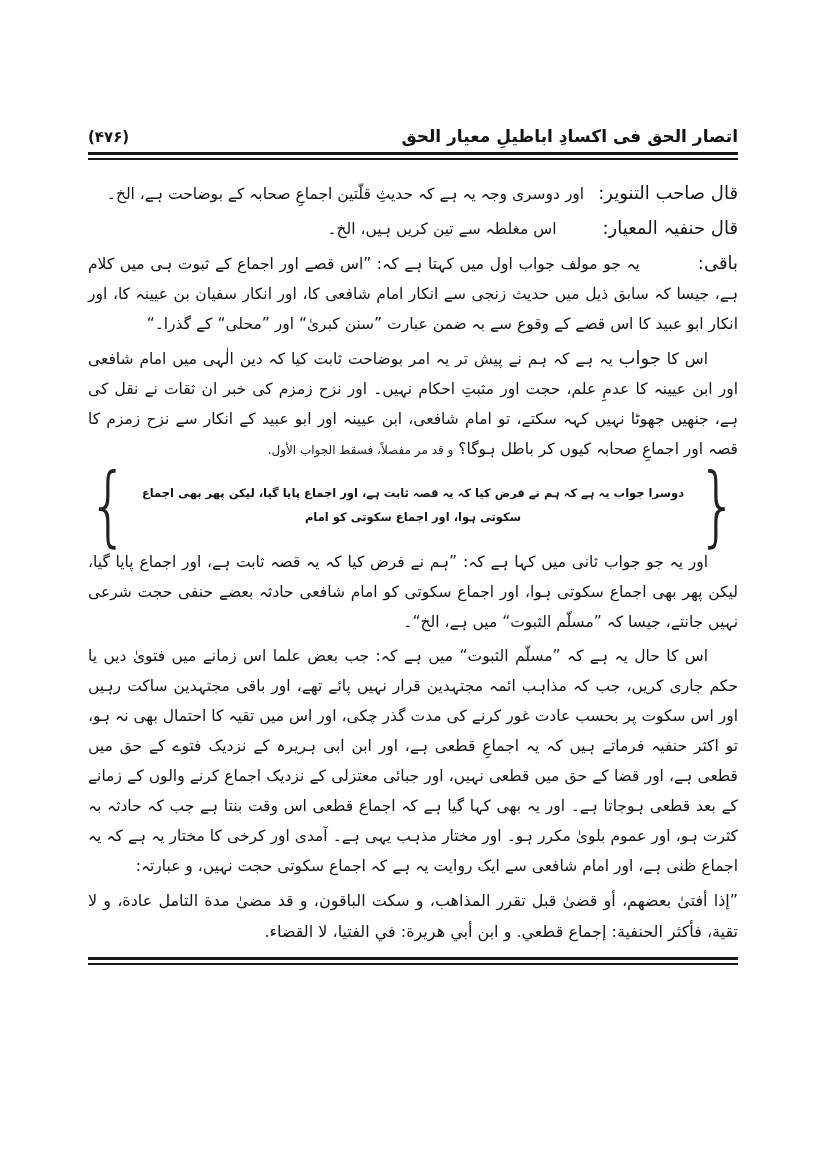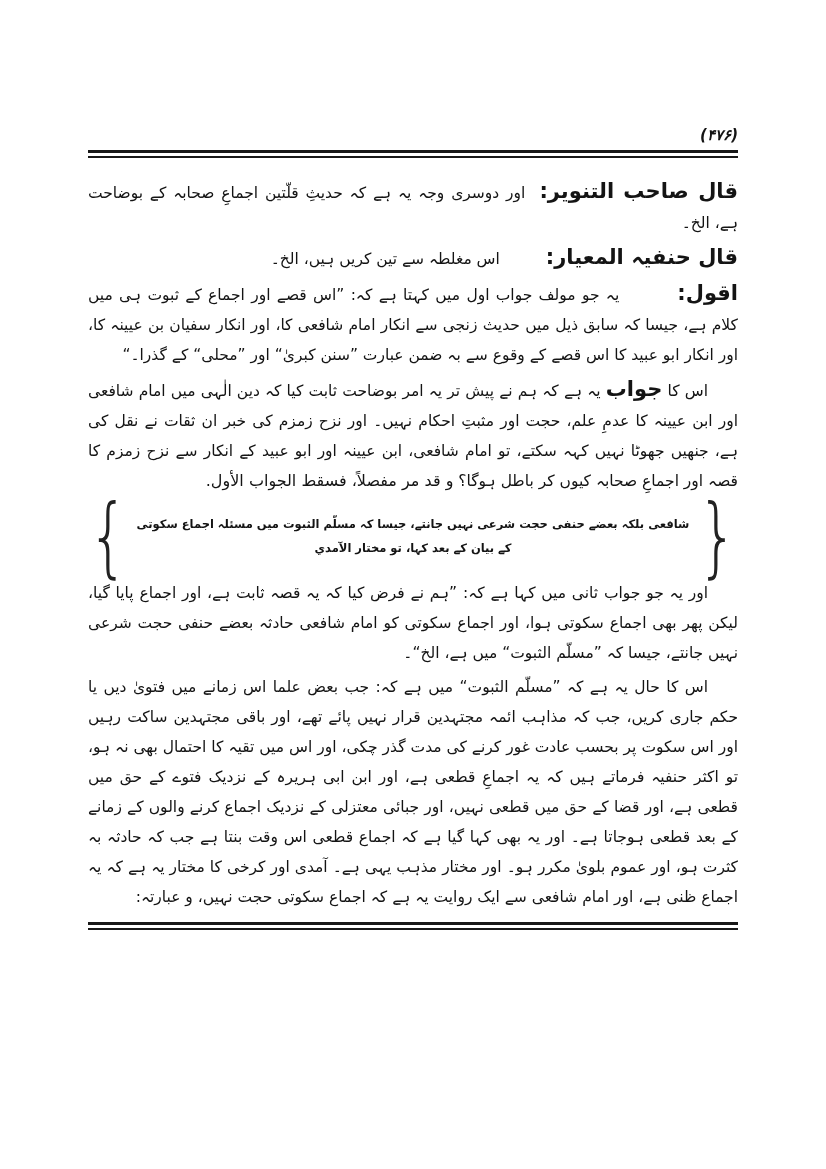--- a/index.html
+++ b/index.html
@@ -27,48 +27,47 @@
   }
   .hdr-title{
     font-weight:bold;
     font-size:17px;
     letter-spacing:0;
   }
   .hdr-num{
     font-size:15px;
     font-weight:bold;
     direction:ltr;
-    font-style:italic;
   }
   .double-rule{
     height:3px;
     border-top:3px solid #181818;
     border-bottom:2px solid #181818;
   }
   .double-rule.bottom{margin-top:10px;}
   
   .body-text{
     margin-top:18px;
     font-size:15.5px;
     line-height:30px;
     text-align:justify;
   }
   p{margin:0 0 4px 0;}
   .lbl{
-    font-weight:bold;
-    font-size:21px;
+    font-weight:normal;
+    font-size:18px;
     white-space:nowrap;
   }
   .gap-sm{display:inline-block;width:14px;}
   .gap-md{display:inline-block;width:46px;}
   .gap-lg{display:inline-block;width:58px;}
   .indent{text-indent:30px;}
   .arabic{
     font-family:"DejaVu Sans",sans-serif;
-    font-size:16px;
+    font-size:12px;
   }
   
   .note-wrap{
     display:flex;
     align-items:center;
     justify-content:center;
     direction:ltr;          
     margin:8px 0 10px 0;
   }
   .brace{
@@ -97,44 +96,46 @@
     text-align:justify;
   }
 </style>
 </head>
 <body>
 
 <div class="page">
   <div class="content">
 
     <div class="hdr">
+      <div class="hdr-title">اتصار الحق فی اکسادِ اباطیلِ معیار الحق</div>
       <div class="hdr-num">(۴۷۶)</div>
     </div>
     <div class="double-rule"></div>
 
     <div class="body-text">
 
       <p><span class="lbl">قال صاحب التنویر:</span><span class="gap-sm"></span><span>اور دوسری وجہ یہ ہے کہ حدیثِ قلّتین اجماعِ صحابہ کے بوضاحت ہے، الخ۔</span></p>
 
       <p><span class="lbl">قال حنفیہ المعیار:</span><span class="gap-md"></span><span>اس مغلطہ سے تین کریں ہیں، الخ۔</span></p>
 
-      <p><span class="lbl">اقول:</span><span class="gap-lg"></span><span>یہ جو مولف جواب اول میں کہتا ہے کہ: ”اس قصے اور اجماع کے ثبوت ہی میں کلام ہے، جیسا کہ سابق ذیل میں حدیث زنجی سے انکار امام شافعی کا، اور انکار سفیان بن عیینہ کا، اور انکار ابو عبید کا اس قصے کے وقوع سے بہ ضمن عبارت ”سنن کبریٰ“ اور ”محلی“ کے گذرا۔“</span></p>
+      <p><span class="lbl">باقی:</span><span class="gap-lg"></span><span>یہ جو مولف جواب اول میں کہتا ہے کہ: ”اس قصے اور اجماع کے ثبوت ہی میں کلام ہے، جیسا کہ سابق ذیل میں حدیث زنجی سے انکار امام شافعی کا، اور انکار سفیان بن عیینہ کا، اور انکار ابو عبید کا اس قصے کے وقوع سے بہ ضمن عبارت ”سنن کبریٰ“ اور ”محلی“ کے گذرا۔“</span></p>
 
       <p class="indent"><span>اس کا </span><span class="lbl">جواب</span><span> یہ ہے کہ ہم نے پیش تر یہ امر بوضاحت ثابت کیا کہ دین الٰہی میں امام شافعی اور ابن عیینہ کا عدمِ علم، حجت اور مثبتِ احکام نہیں۔ اور نزح زمزم کی خبر ان ثقات نے نقل کی ہے، جنھیں جھوٹا نہیں کہہ سکتے، تو امام شافعی، ابن عیینہ اور ابو عبید کے انکار سے نزح زمزم کا قصہ اور اجماعِ صحابہ کیوں کر باطل ہوگا؟ </span><span class="arabic">و قد مر مفصلاً، فسقط الجواب الأول.</span></p>
 
       <div class="note-wrap">
         <span class="brace">{</span>
         <div class="note">
-          <div>شافعی بلکہ بعضے حنفی حجت شرعی نہیں جانتے، جیسا کہ مسلّم الثبوت میں مسئلہ اجماع سکوتی کے بیان کے بعد کہا، تو مختار الآمدي</div>
+          <div>دوسرا جواب یہ ہے کہ ہم نے فرض کیا کہ یہ قصہ ثابت ہے، اور اجماع پایا گیا، لیکن پھر بھی اجماع سکوتی ہوا، اور اجماع سکوتی کو امام</div>
         </div>
         <span class="brace">}</span>
       </div>
 
       <p class="indent">اور یہ جو جواب ثانی میں کہا ہے کہ: ”ہم نے فرض کیا کہ یہ قصہ ثابت ہے، اور اجماع پایا گیا، لیکن پھر بھی اجماع سکوتی ہوا، اور اجماع سکوتی کو امام شافعی حادثہ بعضے حنفی حجت شرعی نہیں جانتے، جیسا کہ ”مسلّم الثبوت“ میں ہے، الخ“۔</p>
 
       <p class="indent">اس کا حال یہ ہے کہ ”مسلّم الثبوت“ میں ہے کہ: جب بعض علما اس زمانے میں فتویٰ دیں یا حکم جاری کریں، جب کہ مذاہب ائمہ مجتہدین قرار نہیں پائے تھے، اور باقی مجتہدین ساکت رہیں اور اس سکوت پر بحسب عادت غور کرنے کی مدت گذر چکی، اور اس میں تقیہ کا احتمال بھی نہ ہو، تو اکثر حنفیہ فرماتے ہیں کہ یہ اجماعِ قطعی ہے، اور ابن ابی ہریرہ کے نزدیک فتوے کے حق میں قطعی ہے، اور قضا کے حق میں قطعی نہیں، اور جبائی معتزلی کے نزدیک اجماع کرنے والوں کے زمانے کے بعد قطعی ہوجاتا ہے۔ اور یہ بھی کہا گیا ہے کہ اجماع قطعی اس وقت بنتا ہے جب کہ حادثہ بہ کثرت ہو، اور عموم بلویٰ مکرر ہو۔ اور مختار مذہب یہی ہے۔ آمدی اور کرخی کا مختار یہ ہے کہ یہ اجماع ظنی ہے، اور امام شافعی سے ایک روایت یہ ہے کہ اجماع سکوتی حجت نہیں، و عبارتہ:</p>
 
+      <p class="quote arabic">”إذا أفتىٰ بعضهم، أو قضىٰ قبل تقرر المذاهب، و سكت الباقون، و قد مضىٰ مدة التامل عادة، و لا تقية، فأكثر الحنفية: إجماع قطعي. و ابن أبي هريرة: في الفتيا، لا القضاء.</p>
 
     </div>
 
     <div class="double-rule bottom"></div>
   </div>
 </div>
 
 </body></html>

